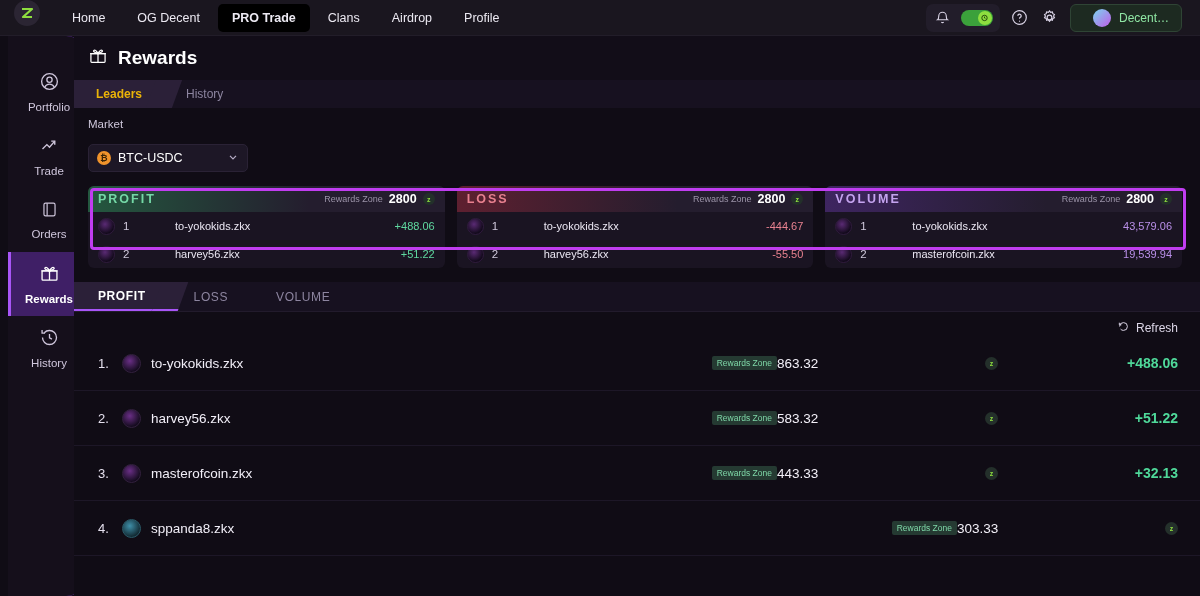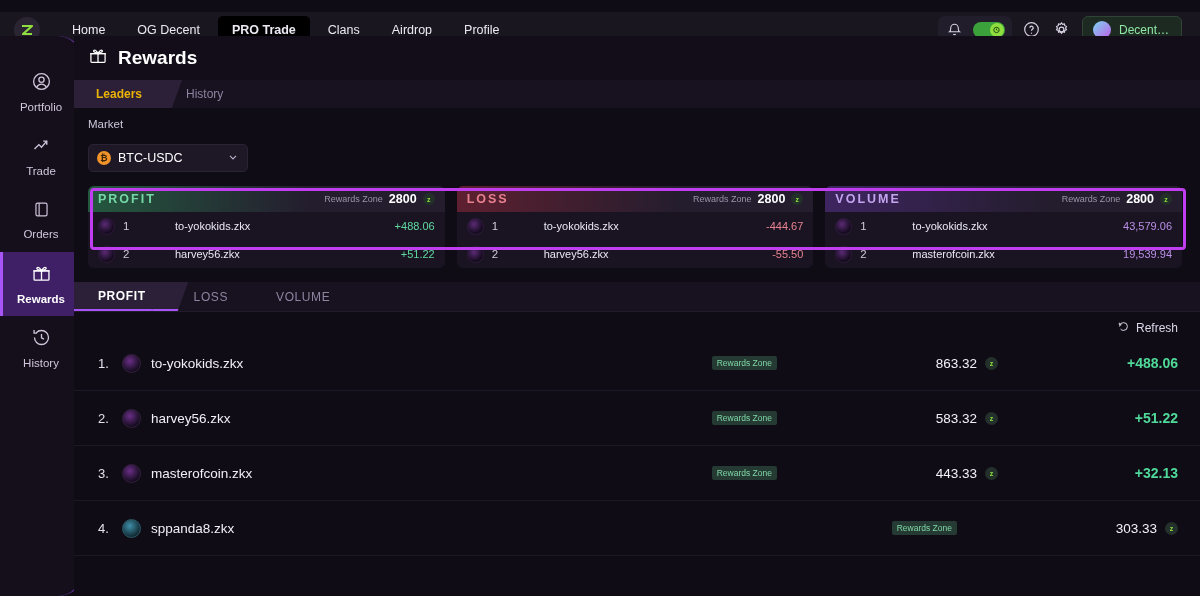--- a/index.html
+++ b/index.html
@@ -7,23 +7,23 @@
     width: 1200px; height: 596px;
     background: #0e0b12;
     font-family: "Liberation Sans", sans-serif;
     overflow: hidden;
     color: #e7e3ee;
   }
   #app { position: relative; width: 1200px; height: 596px; background: #100c15; }
 
   
   .topnav {
-    position: absolute; top: 12px; left: 0; width: 1200px; height: 36px;
+    position: absolute; top: 0; left: 0; width: 1200px; height: 36px;
     background: #1a161f;
-    display: flex; align-items: center;
+    display: flex; 
     border-bottom: 1px solid #221d29;
   }
   .logo {
     width: 26px; height: 26px; border-radius: 50%;
     background: #2b2533; margin-left: 14px;
     display: flex; align-items: center; justify-content: center;
     font-size: 12px; font-weight: bold; color: #8ede3f;
     letter-spacing: -1px;
   }
   .navlinks { display: flex; align-items: center; margin-left: 18px; gap: 4px; }
@@ -44,31 +44,31 @@
     width: 32px; height: 16px; border-radius: 9px; background: #3ba13b;
     position: relative; cursor: pointer;
   }
   .toggle .knob {
     position: absolute; right: 1px; top: 1px; width: 14px; height: 14px;
     border-radius: 50%; background: #8ede3f; display:flex; align-items:center; justify-content:center;
   }
   .profilebtn {
     display: flex; align-items: center; gap: 8px;
     background: #1d2a21; border: 1px solid #2f4435; border-radius: 6px;
-    padding: 4px 12px 4px 10px; cursor: pointer; height: 28px;
+    padding: 4px 12px 4px 22px; cursor: pointer; height: 28px;
   }
   .avatar-grad {
     width: 18px; height: 18px; border-radius: 50%;
     background: linear-gradient(135deg,#7ad6f0,#c05ce8);
   }
   .profilebtn span { font-size: 12px; color: #8fe6a4; }
 
   
   .sidebar {
-    position: absolute; left: 0; top: 36px; width: 84px; height: 560px;
+    position: absolute; left: 8px; top: 36px; width: 84px; height: 560px;
     background: #150f1b;
     border-right: 2px solid #7b3bc4;
     border-top-right-radius: 26px;
     border-bottom-right-radius: 26px;
     padding-top: 24px;
   }
   .sb-item {
     position: relative; height: 64px;
     display: flex; flex-direction: column; align-items: center; justify-content: center;
     gap: 5px; cursor: pointer; color: #cfc6dc;
@@ -189,21 +189,21 @@
     width: 19px; height: 19px; border-radius: 50%;
     background: radial-gradient(circle at 40% 35%, #6a2f86, #140b1e 72%);
     border: 1px solid #33203f; flex: none;
   }
   .lrow .pic2.alt { background: radial-gradient(circle at 40% 35%, #3f8fa8, #122a33 72%); border-color:#2a5a68; }
   .lrow .nm2 { font-size: 13.5px; color: #f1eef7; margin-left: 10px; }
   .badge {
     margin-left: auto; background: #253a32; color: #7fd8a8;
     font-size: 8.5px; padding: 2px 5px; border-radius: 2px; white-space: nowrap;
   }
-  .lrow .score { width: 200px; text-align: right; font-size: 13.5px; color: #f3f0f8; }
+  .lrow .score { width: 200px; font-size: 13.5px; color: #f3f0f8; }
   .lrow .tok2 {
     width: 13px; height: 13px; border-radius: 50%; background: #24302b;
     display: flex; align-items: center; justify-content: center; margin-left: 8px;
     font-size: 7px; color: #8ede3f; font-weight: bold; flex: none;
   }
   .lrow .amt { width: 180px; text-align: right; font-size: 14px; color: #4fd99a; font-weight: bold; }
 </style>
 </head>
 <body>
 

